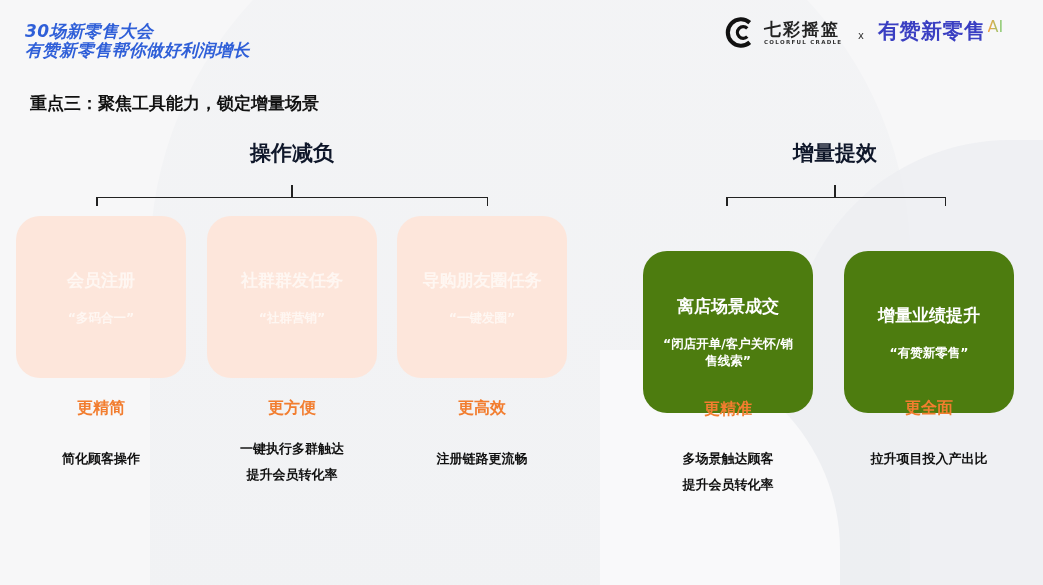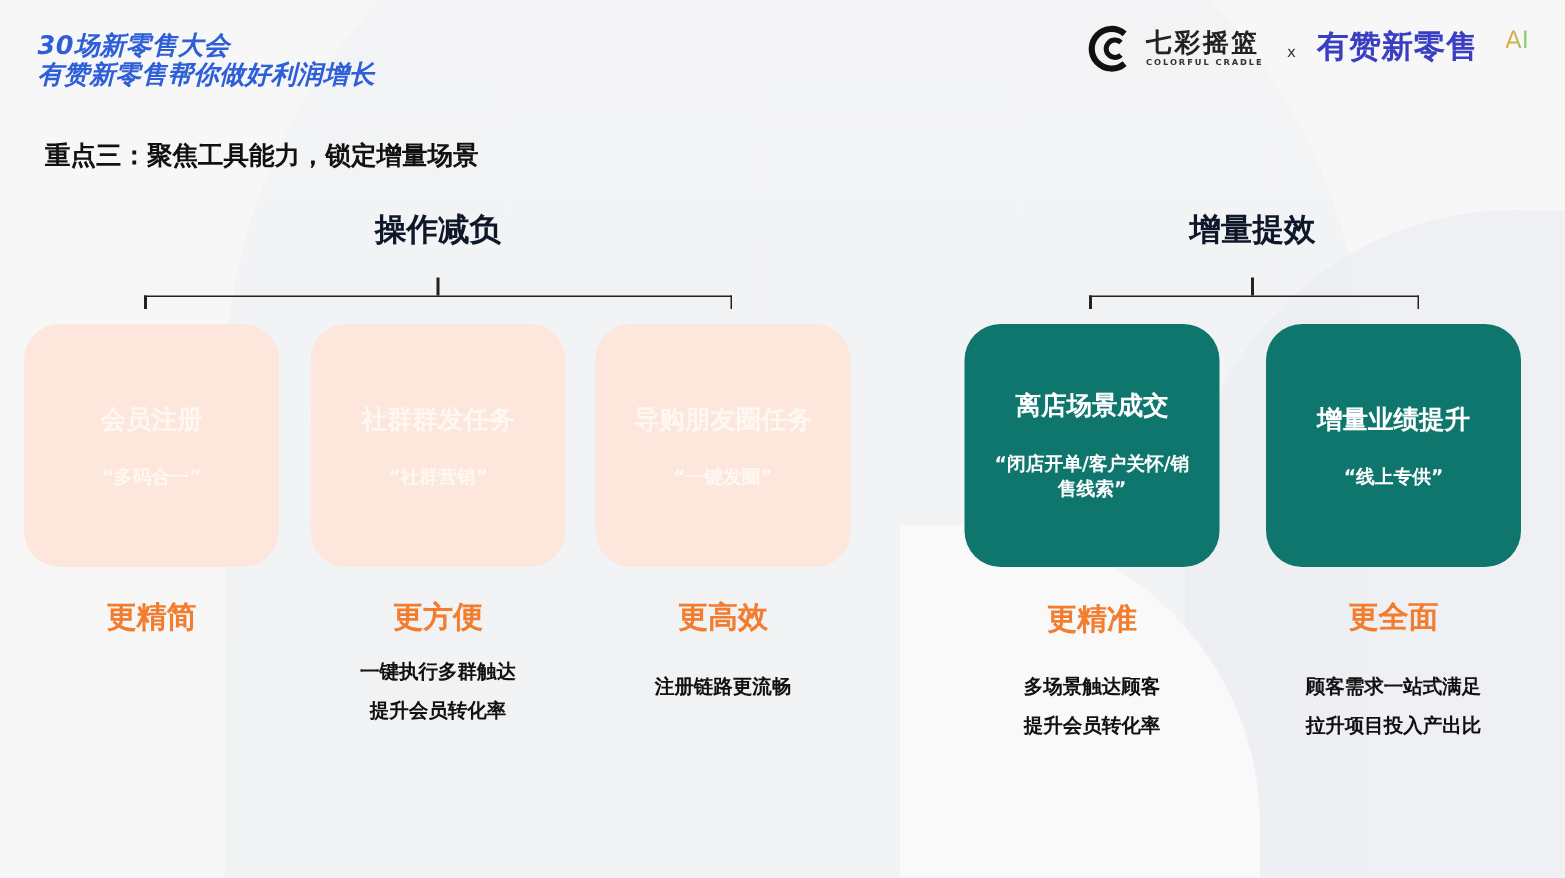--- a/index.html
+++ b/index.html
@@ -44,21 +44,21 @@
   .cc-cn { font-size: 17px; font-weight: bold; color: #222; letter-spacing: 2px; line-height: 19px; }
   .cc-en { font-size: 5.5px; letter-spacing: 1.3px; color: #333; font-weight: bold; }
   .times {
     position: absolute; left: 858px; top: 30px; font-size: 10px; color: #333;
   }
   .logo-yz {
     position: absolute; left: 878px; top: 17px; display: flex; align-items: flex-start;
   }
   .yz-text { font-size: 21px; font-weight: bold; color: #3a3fc2; letter-spacing: 0.5px; }
   .yz-ai {
-    font-size: 16px; font-weight: normal; margin-left: 18px; margin-top: 0px;
+    font-size: 16px; font-weight: normal; margin-left: 2px; margin-top: 0px;
     background: linear-gradient(90deg, #f4a340, #7ed07a);
     -webkit-background-clip: text; background-clip: text; color: transparent;
   }
   .group-title {
     position: absolute; font-size: 21px; font-weight: bold; color: #0f172a;
     text-align: center; width: 200px;
   }
   .bracket {
     position: absolute; border-top: 1.5px solid #222;
   }
@@ -67,27 +67,27 @@
   }
   .bracket::before { left: 0; }
   .bracket::after { right: 0; }
   .bracket-stem { position: absolute; width: 2px; height: 12px; background: #222; }
   .card {
     position: absolute; width: 170px; height: 162px; border-radius: 24px;
     display: flex; flex-direction: column; align-items: center; justify-content: center;
     text-align: center; color: #fff;
   }
   .card.light { background: #fde6db; }
-  .card.strong { background: #0f766e; }
+  .card.strong { background: #4d7c0f; margin-top: 35px; }
   .card-title { font-size: 17px; font-weight: bold; line-height: 22px; margin-bottom: 18px; }
   .card-sub { font-size: 12.5px; font-weight: bold; line-height: 17px; padding: 0 14px; }
   .card.light .card-title, .card.light .card-sub { color: #fff8f4; opacity: 0.95; }
   .benefit {
     position: absolute; width: 170px; text-align: center;
-    font-size: 20px; font-weight: bold; color: #f27d2f;
+    font-size: 16px; font-weight: bold; color: #f27d2f;
   }
   .desc {
     position: absolute; width: 200px; text-align: center;
     font-size: 13px; font-weight: bold; color: #111; line-height: 26px;
   }
 </style>
 </head>
 <body>
 
 <div class="bg-shape-1"></div>
@@ -132,45 +132,45 @@
 <div class="card light" style="left:397px; top:216px;">
   <div class="card-title">导购朋友圈任务</div>
   <div class="card-sub">“一键发圈”</div>
 </div>
 
 <div class="benefit" style="left:16px; top:398px;">更精简</div>
 <div class="benefit" style="left:207px; top:398px;">更方便</div>
 <div class="benefit" style="left:397px; top:398px;">更高效</div>
 
 <div class="desc" style="left:1px; top:446px;">
+  <div>简化顾客操作</div>
 </div>
 <div class="desc" style="left:192px; top:436px;">
   <div>一键执行多群触达</div>
   <div>提升会员转化率</div>
 </div>
 <div class="desc" style="left:382px; top:446px;">
   <div>注册链路更流畅</div>
 </div>
 
 <div class="group-title" style="left:735px; top:139px;">增量提效</div>
 <div class="bracket-stem" style="left:834px; top:185px;"></div>
 <div class="bracket" style="left:726px; top:197px; width:220px;"></div>
 
 <div class="card strong" style="left:643px; top:216px;">
   <div class="card-title">离店场景成交</div>
   <div class="card-sub">“闭店开单/客户关怀/销售线索”</div>
 </div>
 <div class="card strong" style="left:844px; top:216px;">
   <div class="card-title">增量业绩提升</div>
-  <div class="card-sub">“线上专供”</div>
+  <div class="card-sub">“有赞新零售”</div>
 </div>
 
 <div class="benefit" style="left:643px; top:399px;">更精准</div>
 <div class="benefit" style="left:844px; top:398px;">更全面</div>
 
 <div class="desc" style="left:628px; top:446px;">
   <div>多场景触达顾客</div>
   <div>提升会员转化率</div>
 </div>
 <div class="desc" style="left:829px; top:446px;">
-  <div>顾客需求一站式满足</div>
   <div>拉升项目投入产出比</div>
 </div>
 
 </body></html>

